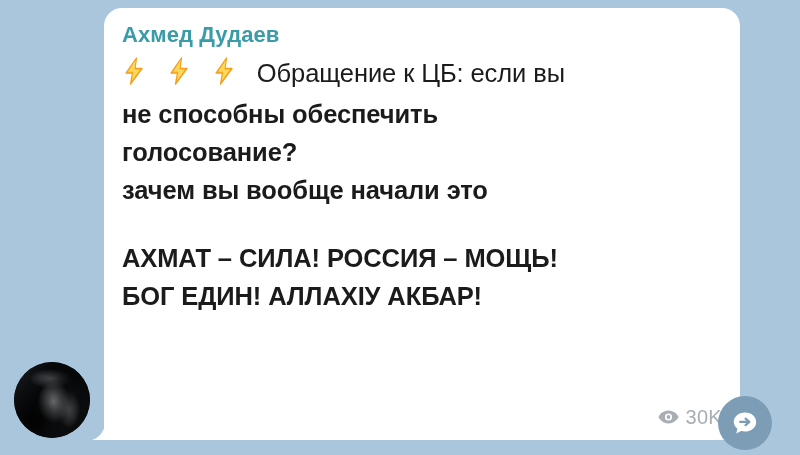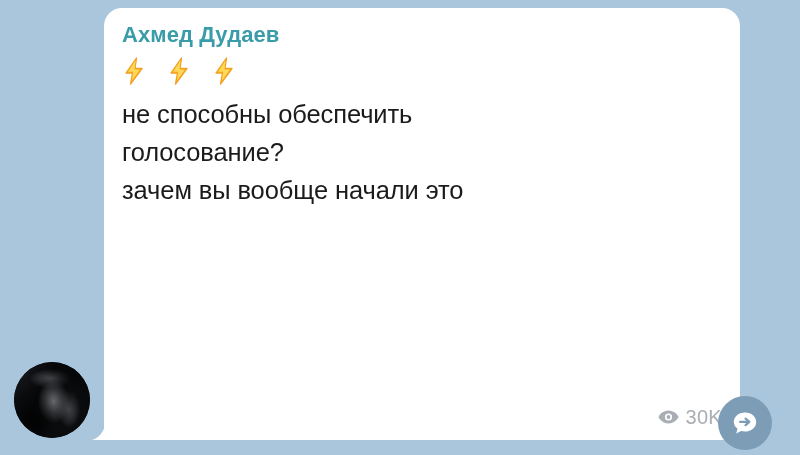--- a/index.html
+++ b/index.html
@@ -95,20 +95,21 @@
     display: block;
     height: 30px;
   }
   #message-text .emoji-run {
     letter-spacing: 6px;
     font-size: 25px;
   }
   #message-text .shout {
     display: block;
     white-space: nowrap;
+    font-weight: bold;
   }
   .bolt {
     display: inline-block;
     vertical-align: -3px;
     margin-right: 8px;
   }
 
   
   #message-meta {
     position: absolute;
@@ -175,25 +176,27 @@
             <path d="M14.5 1 L4 16 L10.5 16 L8.5 27 L20 11.5 L13 11.5 Z" fill="#fbc02d" stroke="#f29e1f" stroke-width="1.3" stroke-linejoin="round"></path>
             <path d="M13.6 3.2 L6.6 14.6 L11.4 14.6 L10 23.5 L17.6 12.8 L12.4 12.8 Z" fill="#ffd95b"></path>
           </svg>
         </span>
         <span class="bolt">
           <svg width="24" height="28" viewBox="0 0 24 28" aria-hidden="true">
             <path d="M14.5 1 L4 16 L10.5 16 L8.5 27 L20 11.5 L13 11.5 Z" fill="#fbc02d" stroke="#f29e1f" stroke-width="1.3" stroke-linejoin="round"></path>
             <path d="M13.6 3.2 L6.6 14.6 L11.4 14.6 L10 23.5 L17.6 12.8 L12.4 12.8 Z" fill="#ffd95b"></path>
           </svg>
         </span>
-      </span>
+      </span><span>Обращение к ЦБ: если вы</span>
       <span class="shout">не способны обеспечить</span>
       <span class="shout">голосование?</span>
       <span class="shout">зачем вы вообще начали это</span>
       <span class="para-gap"></span>
+      <span class="shout">АХМАТ – СИЛА! РОССИЯ – МОЩЬ!</span>
+      <span class="shout">БОГ ЕДИН! АЛЛАХIУ АКБАР!</span>
     </div>
 
     <div id="message-meta">
       <span id="eye-icon">
         <svg width="21" height="14" viewBox="0 0 21 14" aria-hidden="true">
           <path d="M10.5 0.6 C5 0.6 1.4 4.6 0.5 7 C1.4 9.4 5 13.4 10.5 13.4 C16 13.4 19.6 9.4 20.5 7 C19.6 4.6 16 0.6 10.5 0.6 Z" fill="#a8aeb3"></path>
           <circle cx="10.5" cy="7" r="3.6" fill="#ffffff"></circle>
           <circle cx="10.5" cy="7" r="1.9" fill="#a8aeb3"></circle>
         </svg>
       </span>

